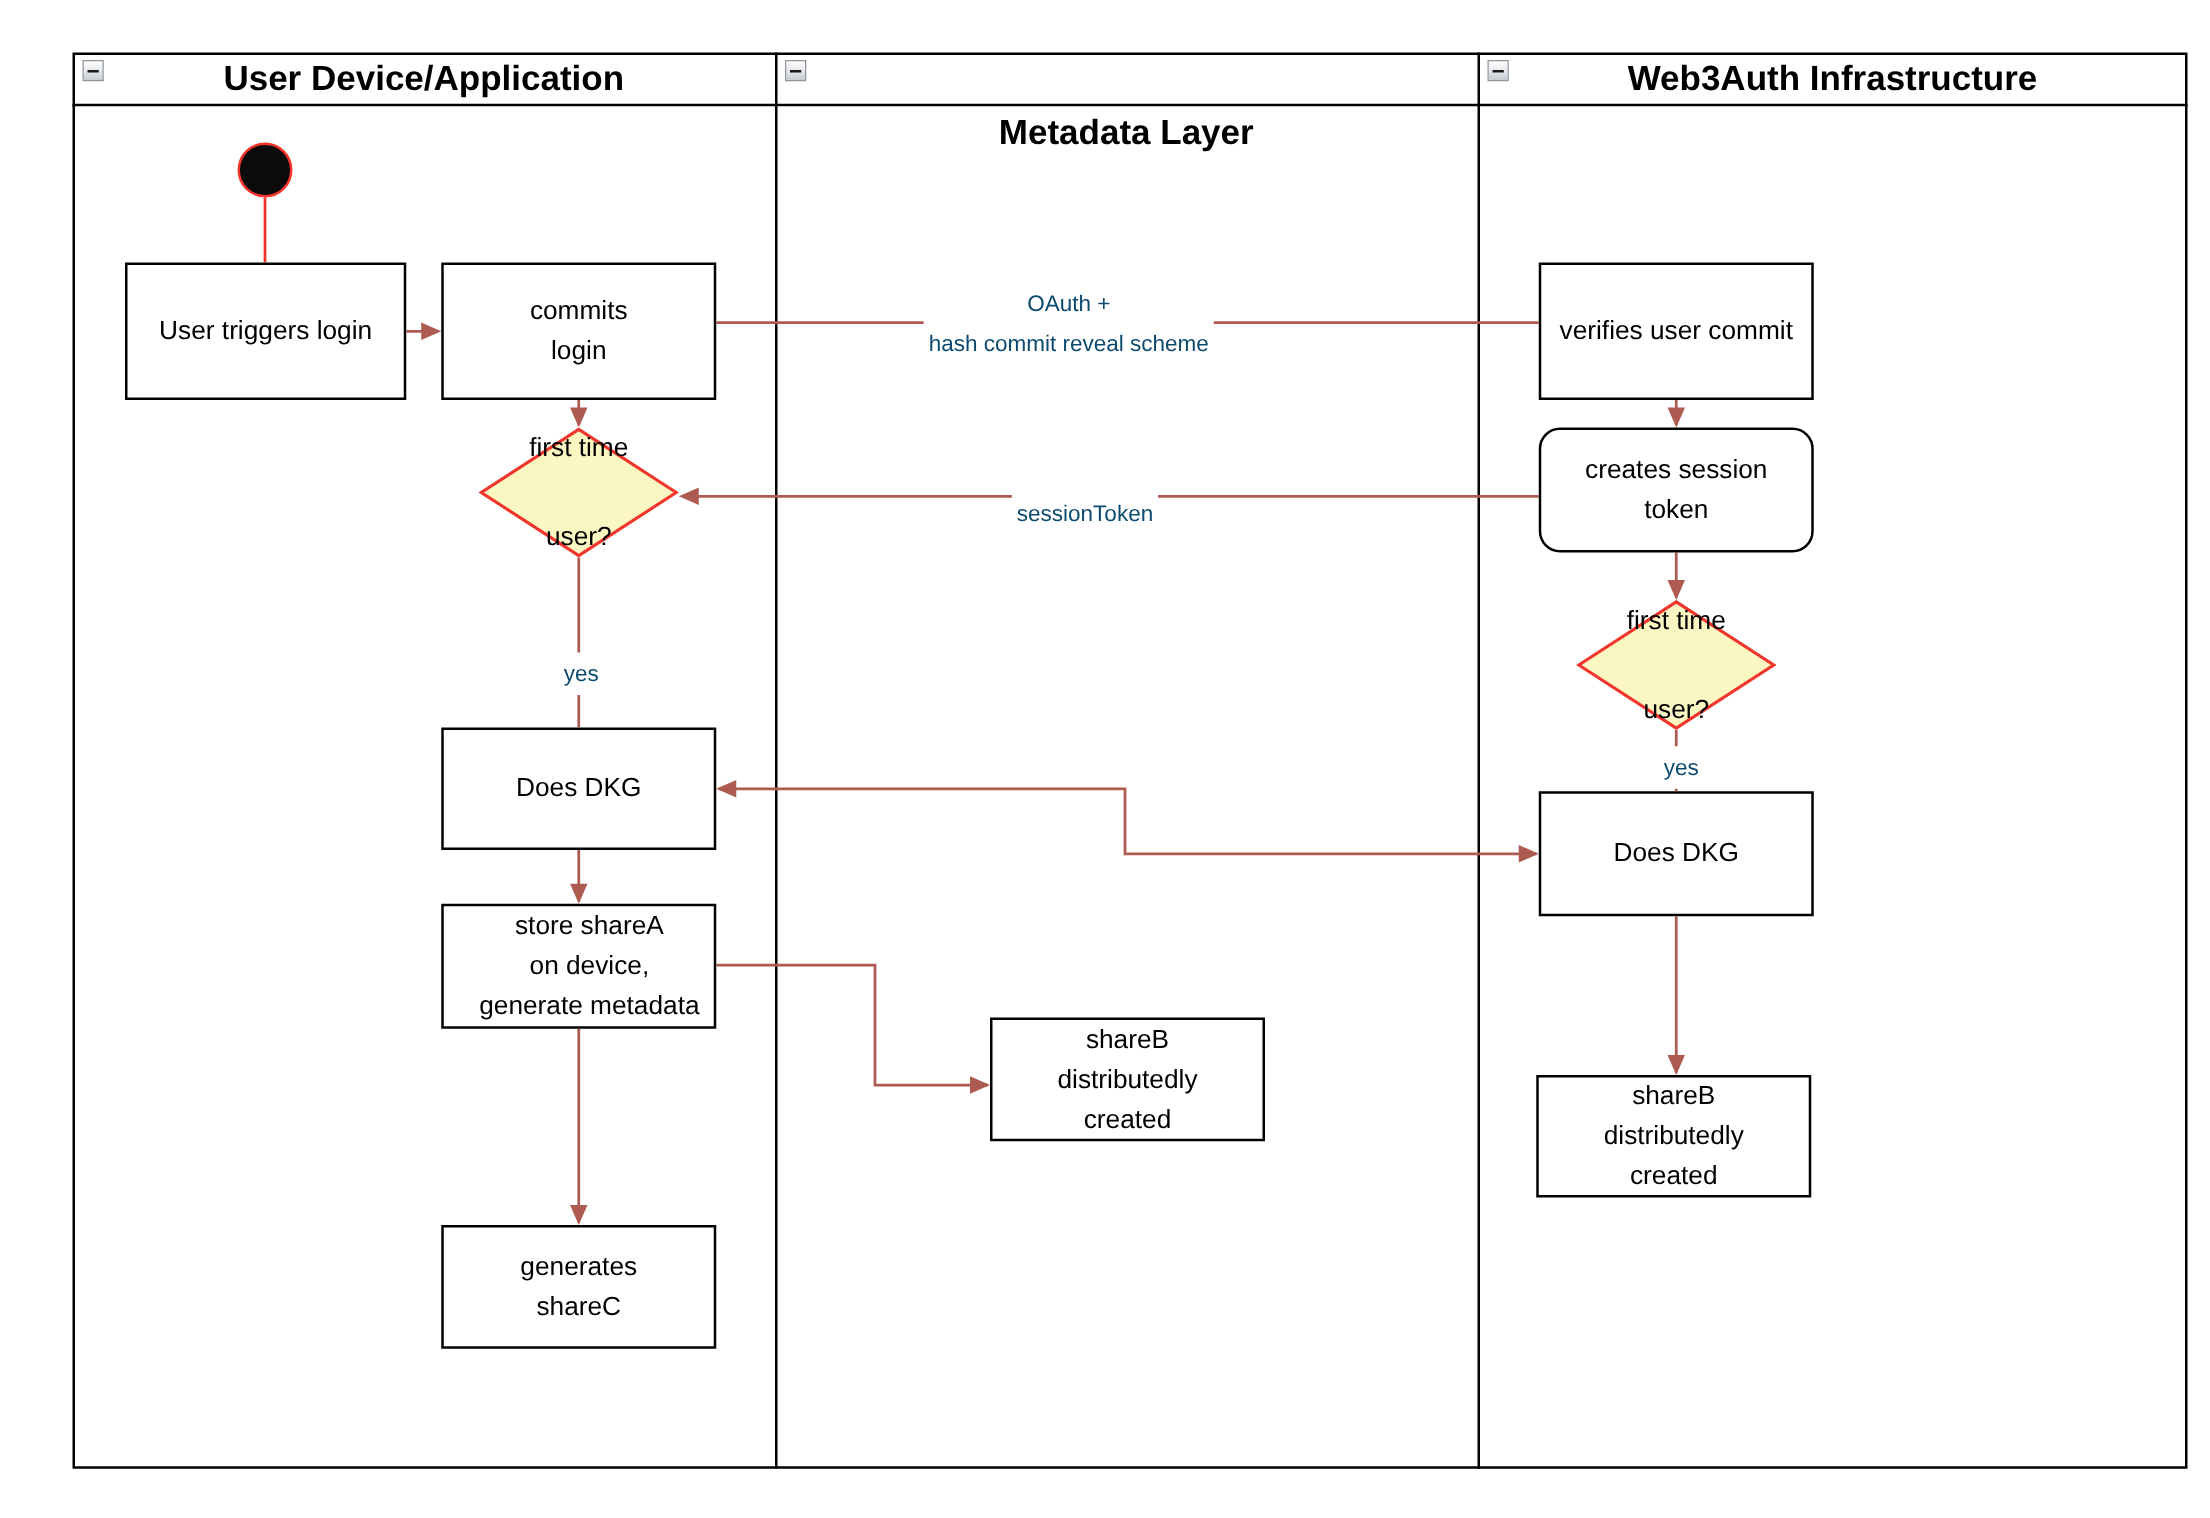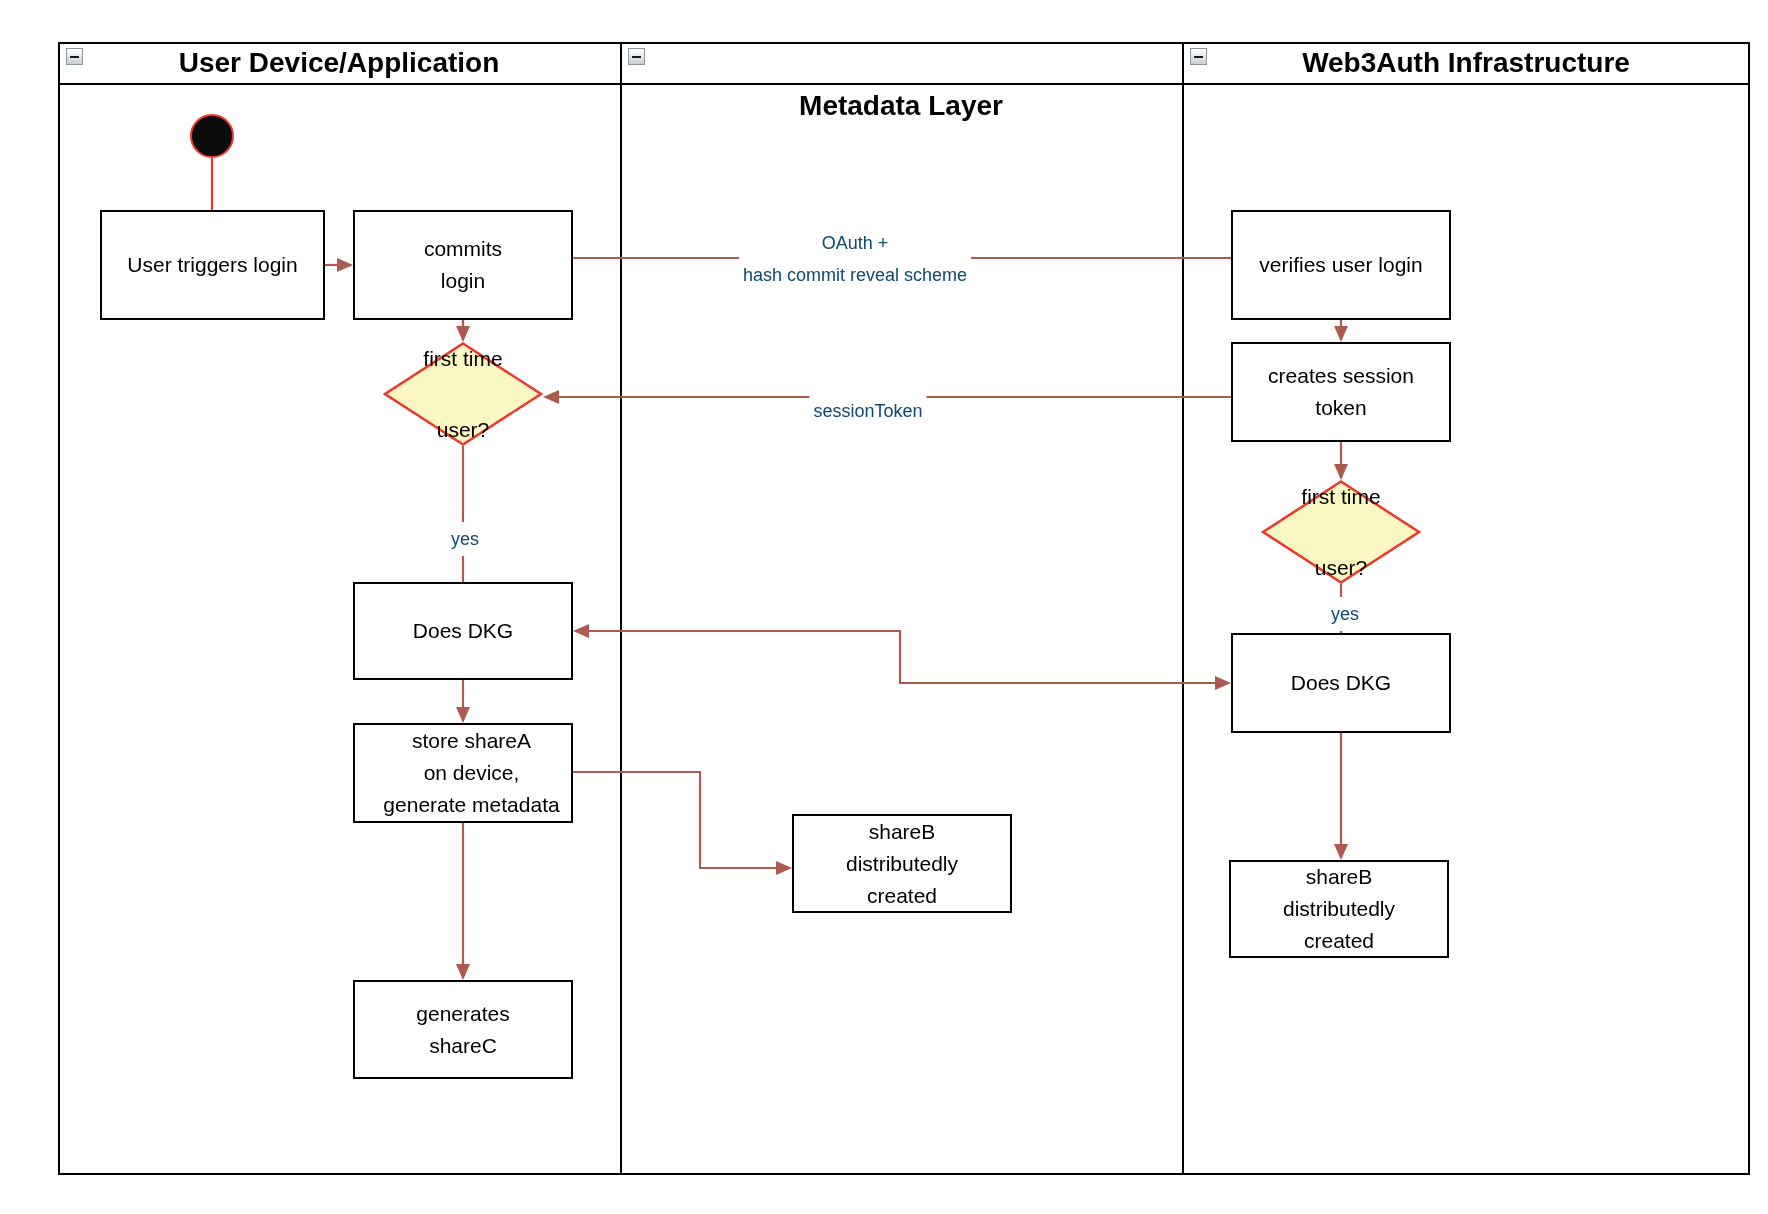--- a/index.html
+++ b/index.html
@@ -183,23 +183,23 @@
     <div class="node" style="left: 353px; top: 980px; width: 220px; height: 99px;">
       <div>generates</div>
       <div>shareC</div>
     </div>
     <div class="node" style="left: 792px; top: 814px; width: 220px; height: 99px;">
       <div>shareB</div>
       <div>distributedly</div>
       <div>created</div>
     </div>
     <div class="node" style="left: 1231px; top: 210px; width: 220px; height: 110px;">
-      <div>verifies user login</div>
-    </div>
-    <div class="node" style="left: 1231px; top: 342px; width: 220px; height: 100px;">
+      <div>verifies user commit</div>
+    </div>
+    <div class="node" style="left: 1231px; top: 342px; width: 220px; height: 100px; border-radius: 17px;">
       <div>creates session</div>
       <div>token</div>
     </div>
     <div class="node-diamond" style="left: 1261px; top: 480px; width: 160px; height: 104px;">
       <svg width="160" height="104">
         <polygon points="80,1.5 158,52 80,102.5 2,52" fill="#fbf7c3" stroke="#f0362b" stroke-width="2.5"></polygon>
       </svg>
       <div class="diamond-text">
         <div>first time</div>
         <div>user?</div>

